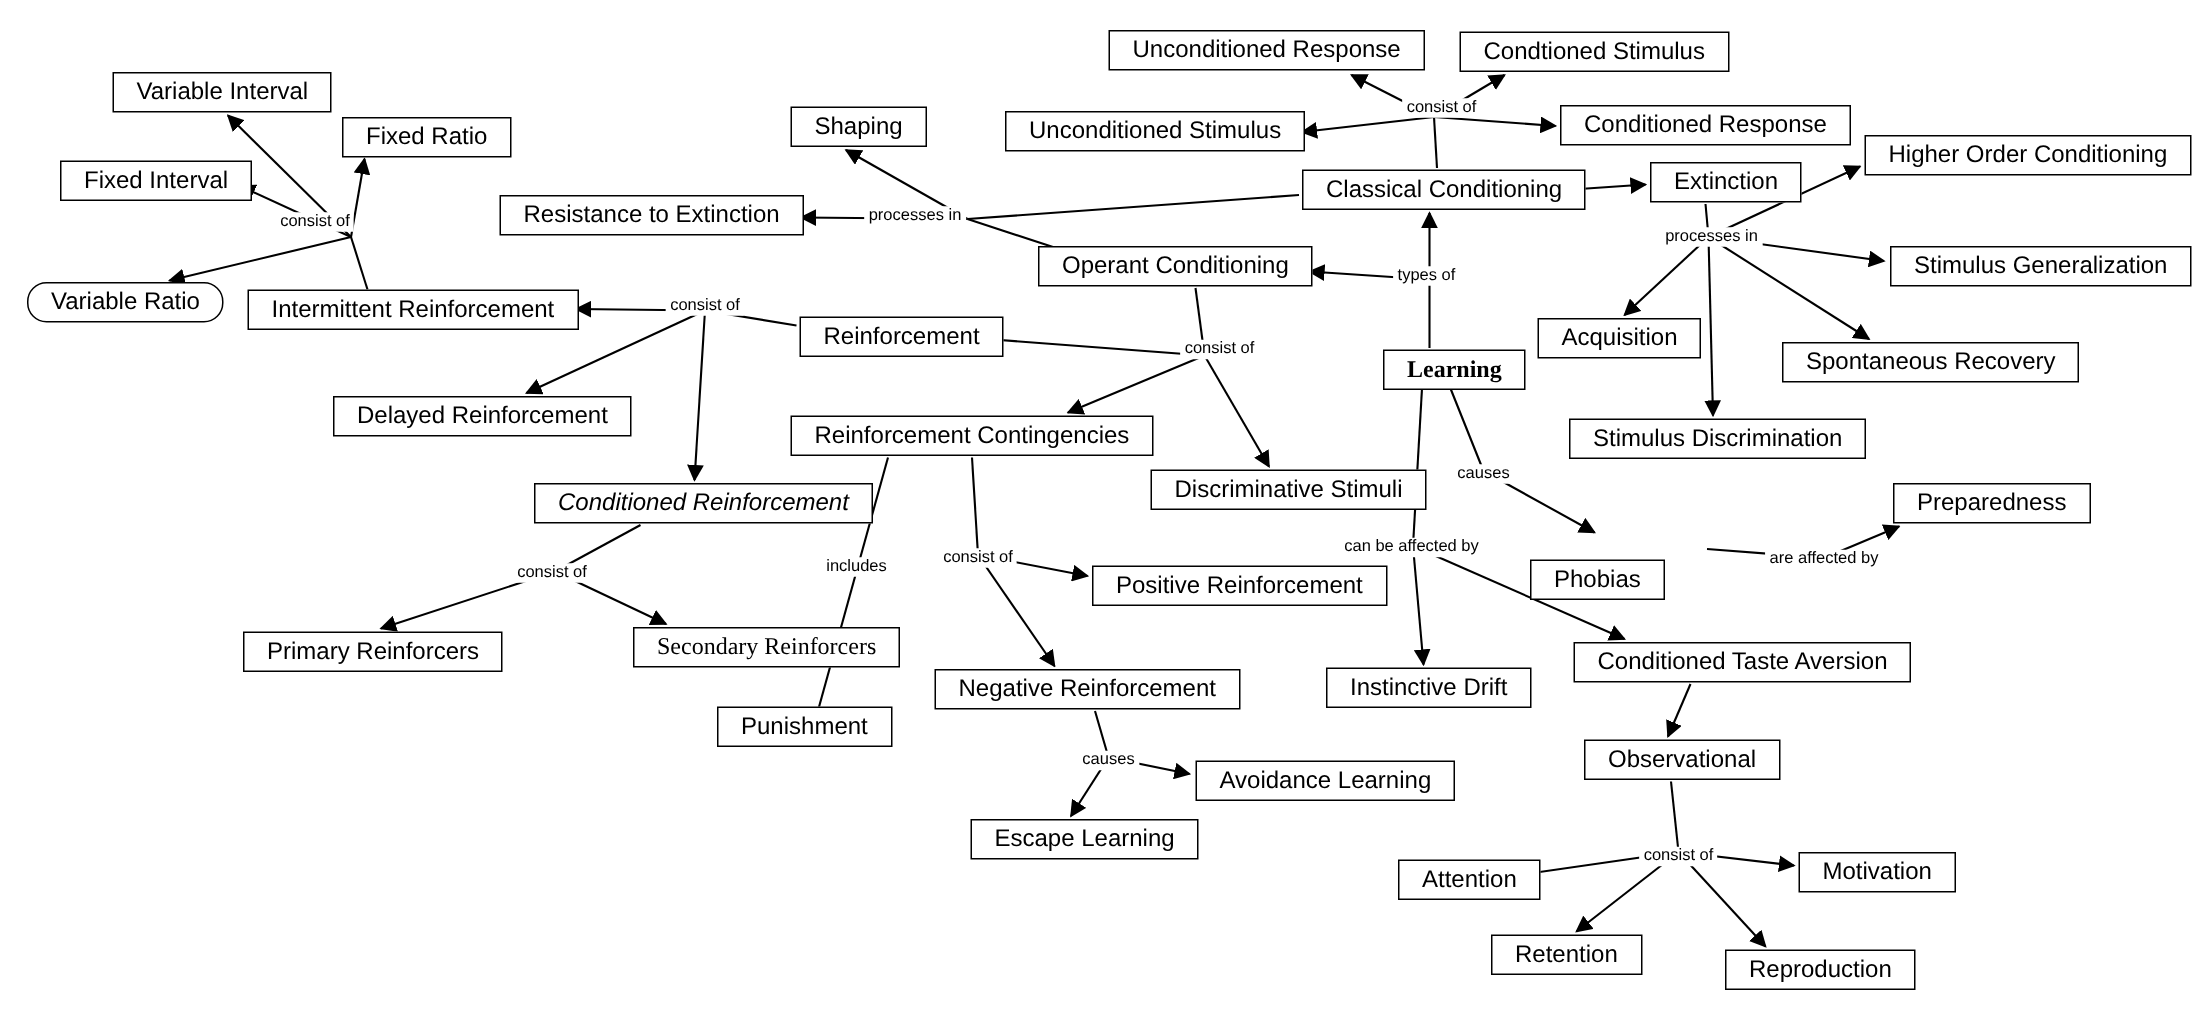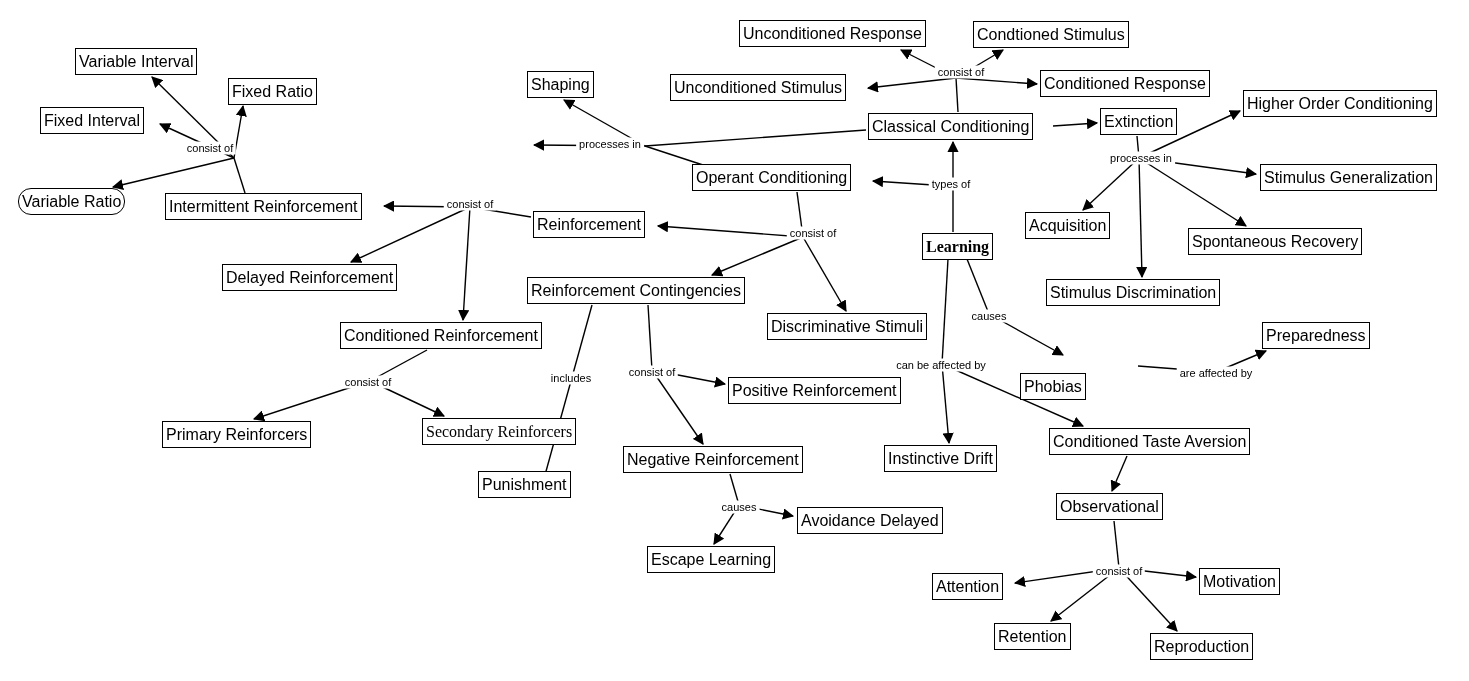--- a/index.html
+++ b/index.html
@@ -9,21 +9,21 @@
     background:#ffffff;
     font-family:"Liberation Sans", sans-serif;
     overflow:hidden;
   }
   #edges{position:absolute;left:0;top:0;z-index:1;}
   #edges line{stroke:#000;stroke-width:1.4;}
   .node{
     position:absolute;z-index:2;
     background:#ffffff;
     border:1.5px solid #000;
-    padding:3px 3px;
+    padding:3px 15px;
     font-size:16px;color:#000;
     white-space:nowrap;
     line-height:19px;
   }
   .node.focus{
     font-family:"Liberation Serif", serif;
     font-weight:bold;
     font-size:16px;
   }
   .edge-label{
@@ -100,48 +100,49 @@
       <line x1="1119" y1="568" x2="1196" y2="577" marker-end="url(#arrowhead)"></line>
       <line x1="1119" y1="568" x2="1051" y2="621" marker-end="url(#arrowhead)"></line>
       <line x1="1119" y1="568" x2="1177" y2="631" marker-end="url(#arrowhead)"></line>
     </svg>
 <div class="node" style="left: 75px; top: 48px;">Variable Interval</div>
     <div class="node" style="left: 228px; top: 78px;">Fixed Ratio</div>
     <div class="node" style="left: 40px; top: 107px;">Fixed Interval</div>
     <div class="node" style="left: 18px; top: 188px; border-radius: 13px;">Variable Ratio</div>
     <div class="node" style="left: 165px; top: 193px;">Intermittent Reinforcement</div>
     <div class="node" style="left: 527px; top: 71px;">Shaping</div>
+    <div class="node" style="left: 333px; top: 130px;">Resistance to Extinction</div>
     <div class="node" style="left: 739px; top: 20px;">Unconditioned Response</div>
     <div class="node" style="left: 973px; top: 21px;">Condtioned Stimulus</div>
     <div class="node" style="left: 670px; top: 74px;">Unconditioned Stimulus</div>
     <div class="node" style="left: 1040px; top: 70px;">Conditioned Response</div>
     <div class="node" style="left: 868px; top: 113px;">Classical Conditioning</div>
     <div class="node" style="left: 1100px; top: 108px;">Extinction</div>
     <div class="node" style="left: 1243px; top: 90px;">Higher Order Conditioning</div>
     <div class="node" style="left: 1260px; top: 164px;">Stimulus Generalization</div>
     <div class="node" style="left: 692px; top: 164px;">Operant Conditioning</div>
     <div class="node" style="left: 1025px; top: 212px;">Acquisition</div>
     <div class="node" style="left: 1188px; top: 228px;">Spontaneous Recovery</div>
     <div class="node focus" style="left: 922px; top: 233px;">Learning</div>
     <div class="node" style="left: 533px; top: 211px;">Reinforcement</div>
     <div class="node" style="left: 1046px; top: 279px;">Stimulus Discrimination</div>
     <div class="node" style="left: 222px; top: 264px;">Delayed Reinforcement</div>
     <div class="node" style="left: 527px; top: 277px;">Reinforcement Contingencies</div>
     <div class="node" style="left: 767px; top: 313px;">Discriminative Stimuli</div>
-    <div class="node" style="left: 340px; top: 322px;">Conditioned Reinforcement</div>
+    <div class="node" style="left: 356px; top: 322px; font-style: italic;">Conditioned Reinforcement</div>
     <div class="node" style="left: 1262px; top: 322px;">Preparedness</div>
     <div class="node" style="left: 1020px; top: 350px; margin-top: 23px;">Phobias</div>
     <div class="node" style="left: 728px; top: 377px;">Positive Reinforcement</div>
     <div class="node" style="left: 162px; top: 421px;">Primary Reinforcers</div>
     <div class="node" style="left: 422px; top: 418px; font-family: Liberation Serif, serif;">Secondary Reinforcers</div>
     <div class="node" style="left: 623px; top: 446px;">Negative Reinforcement</div>
     <div class="node" style="left: 884px; top: 445px;">Instinctive Drift</div>
     <div class="node" style="left: 1049px; top: 428px;">Conditioned Taste Aversion</div>
     <div class="node" style="left: 478px; top: 471px; text-align: right;">Punishment</div>
-    <div class="node" style="left: 797px; top: 507px;">Avoidance Delayed</div>
+    <div class="node" style="left: 797px; top: 507px;">Avoidance Learning</div>
     <div class="node" style="left: 1056px; top: 493px;">Observational</div>
     <div class="node" style="left: 647px; top: 546px;">Escape Learning</div>
     <div class="node" style="left: 932px; top: 573px;">Attention</div>
     <div class="node" style="left: 1199px; top: 568px;">Motivation</div>
     <div class="node" style="left: 994px; top: 623px;">Retention</div>
     <div class="node" style="left: 1150px; top: 633px;">Reproduction</div>
     <div class="edge-label" style="left: 210px; top: 148px;">consist of</div>
     <div class="edge-label" style="left: 470px; top: 204px;">consist of</div>
     <div class="edge-label" style="left: 610px; top: 144px;">processes in</div>
     <div class="edge-label" style="left: 961px; top: 72px;">consist of</div>

